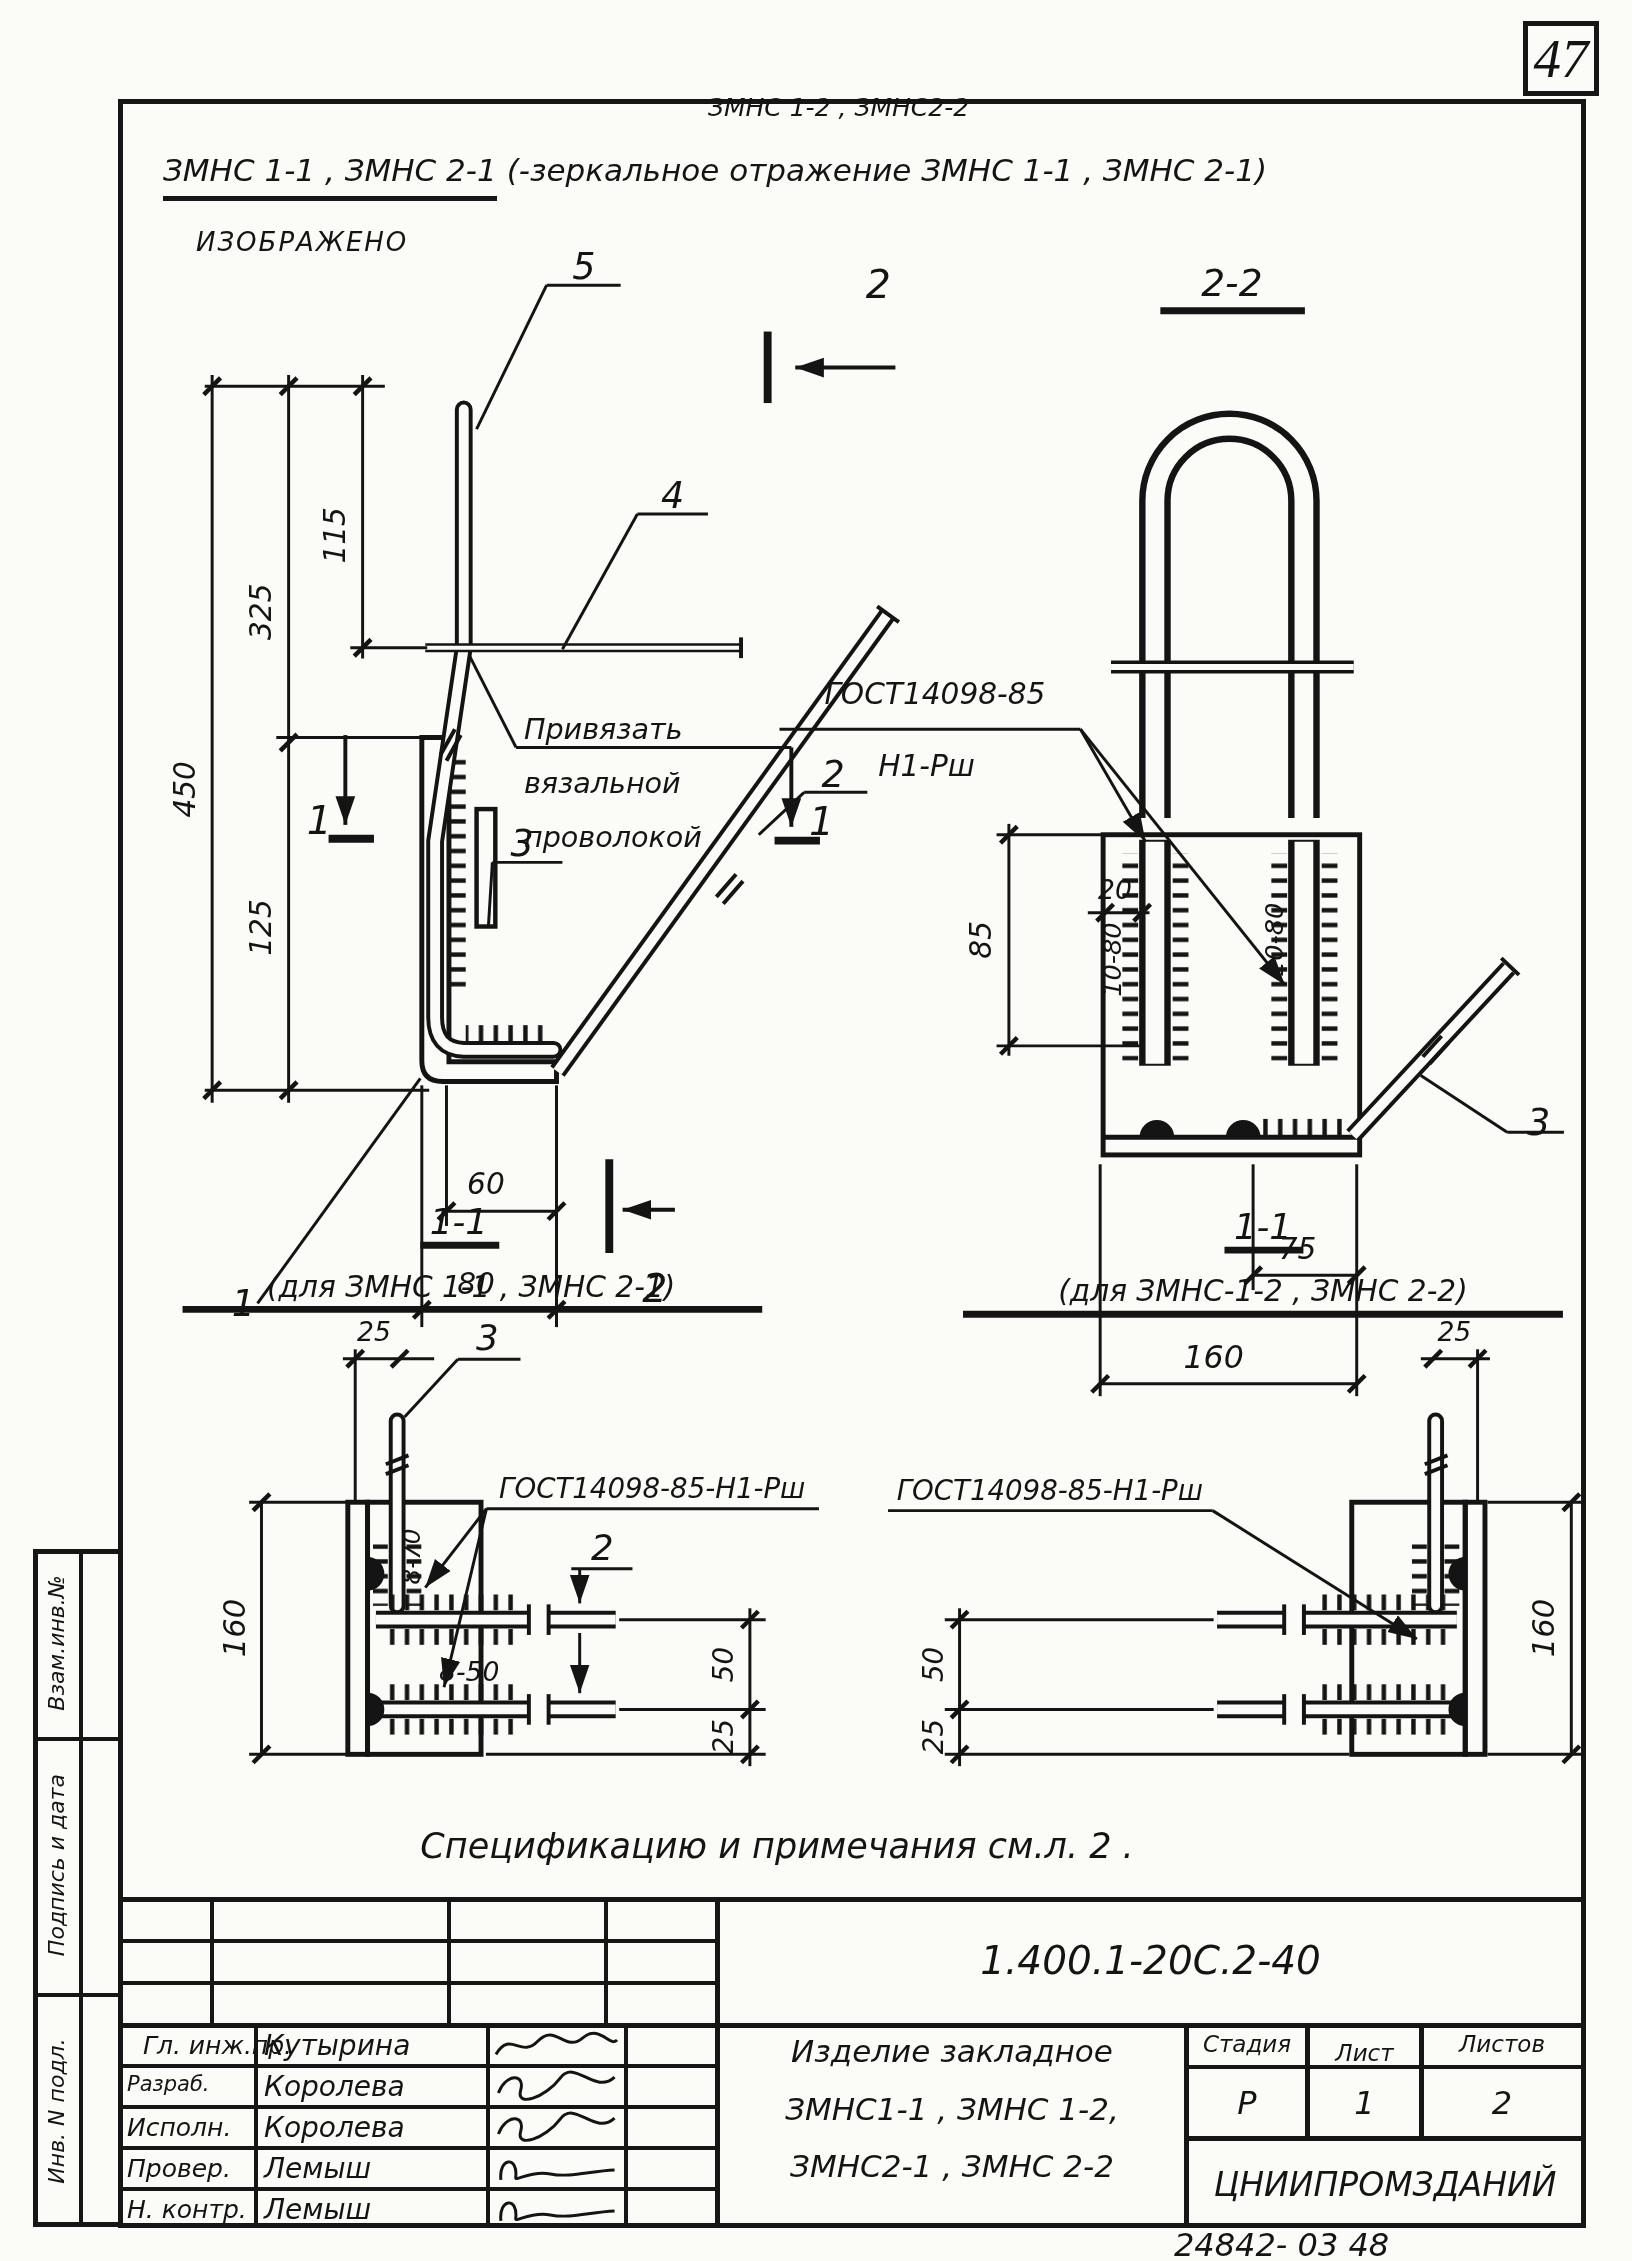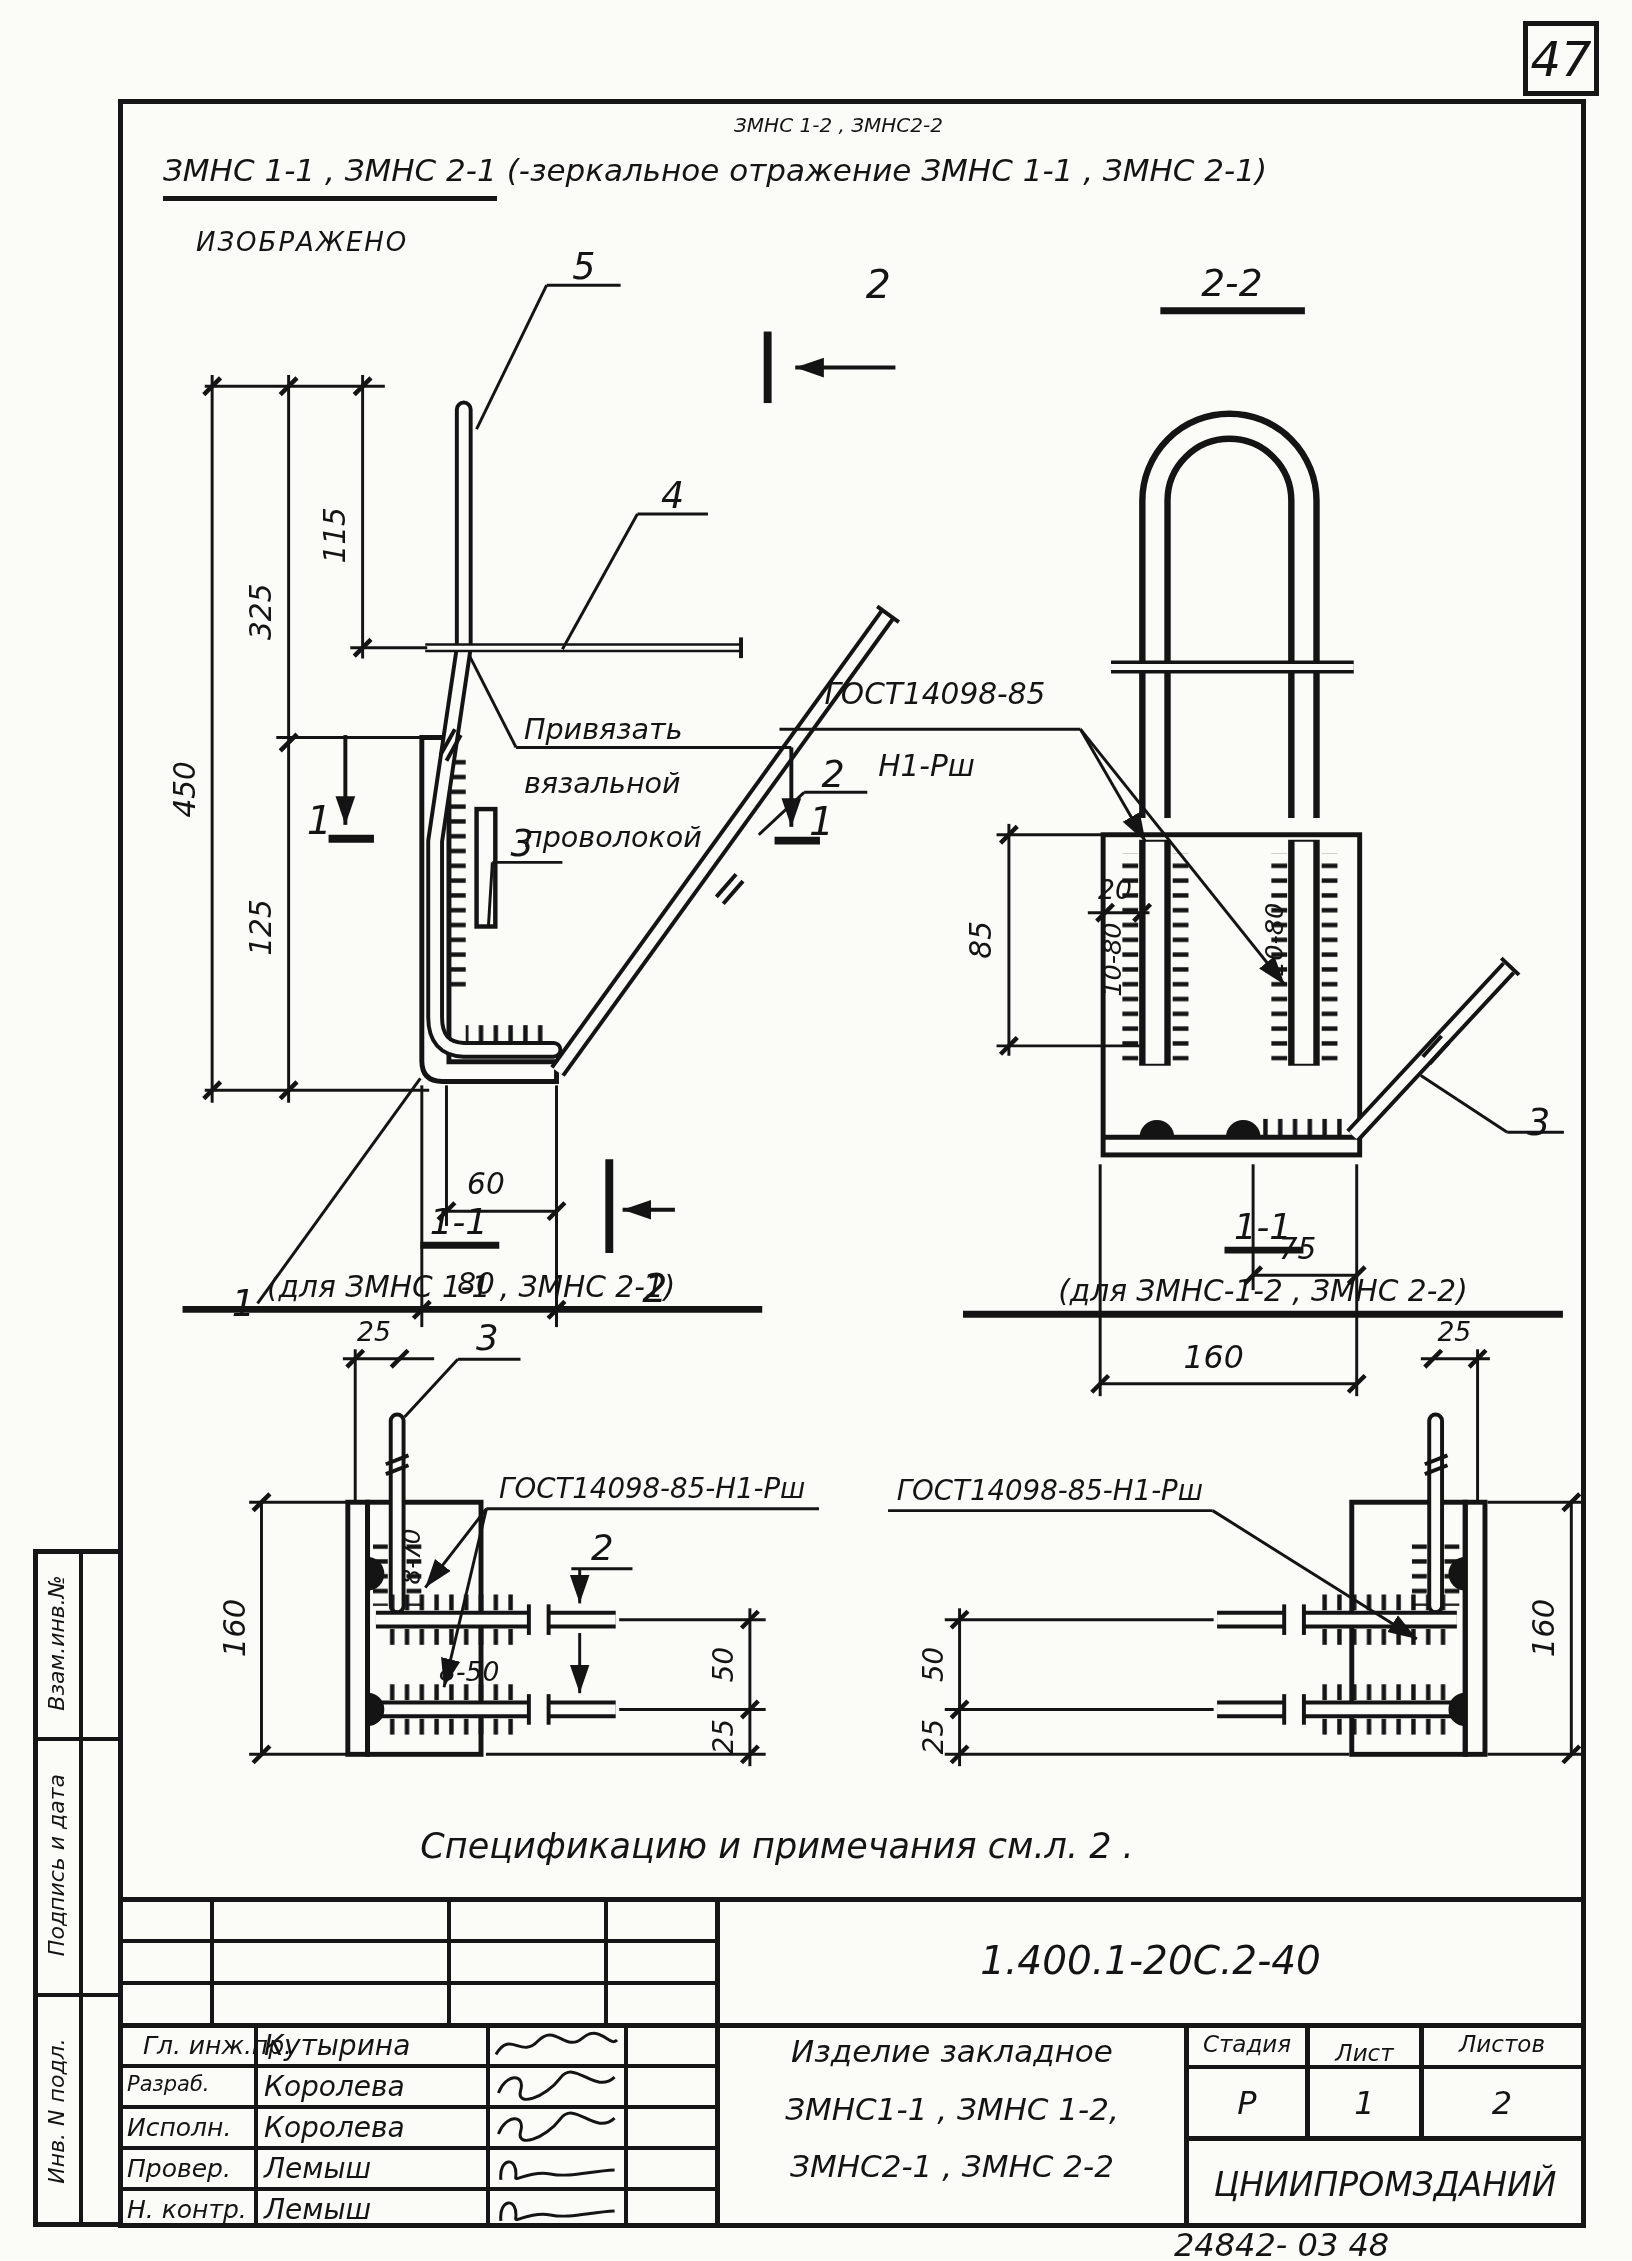--- a/index.html
+++ b/index.html
@@ -6,32 +6,32 @@
   #page{position:relative;width:1632px;height:2261px;background:#fbfbf8;overflow:hidden;
         font-family:"DejaVu Sans",sans-serif;color:#141414;}
   .abs{position:absolute;}
   .t{position:absolute;font-style:italic;white-space:nowrap;color:#141414;}
   .ctr{display:flex;align-items:center;justify-content:center;text-align:center;}
   .ln{position:absolute;background:#161616;}
   svg.draw{position:absolute;left:0;top:0;}
   svg.draw text{font-family:"DejaVu Sans",sans-serif;font-style:italic;fill:#141414;}
   .frame{position:absolute;left:118px;top:99px;width:1458px;height:2119px;border:5px solid #161616;}
   .pnum{position:absolute;left:1523px;top:21px;width:66px;height:65px;border:5px solid #161616;
-        font-size:48px;font-style:italic;}
+        font-size:55px;font-style:italic;font-family:Liberation Serif, serif;}
   .sig{display:block;}
 </style>
 </head>
 <body>
 
 <div id="page">
 
   <div class="frame"></div>
   <div class="pnum ctr t">47</div>
 
-  <div class="t ctr" style="left:493px;top:113px;width:691px;font-size:20px;">ЗМНС 1-2 , ЗМНС2-2</div>
+  <div class="t ctr" style="left:493px;top:93px;width:691px;font-size:25px;">ЗМНС 1-2 , ЗМНС2-2</div>
   <div class="abs" style="left:163px;top:152px;font-size:31px;font-style:italic;white-space:nowrap;">
     <span style="border-bottom:5px solid #161616;padding-bottom:8px;">ЗМНС 1-1 , ЗМНС 2-1</span><span style="margin-left:10px;">(-зеркальное отражение ЗМНС 1-1 , ЗМНС 2-1)</span>
   </div>
   <div class="t" style="left:196px;top:227px;font-size:26px;letter-spacing:2px;">ИЗОБРАЖЕНО</div>
 
   <svg class="draw" width="1632" height="2261" viewBox="0 0 3308 4583">
     <defs>
       <marker id="arr" markerUnits="userSpaceOnUse" markerWidth="62" markerHeight="46" refX="58" refY="22" orient="auto">
         <polygon points="0,2 58,22 0,42" fill="#141414"></polygon>
       </marker>

